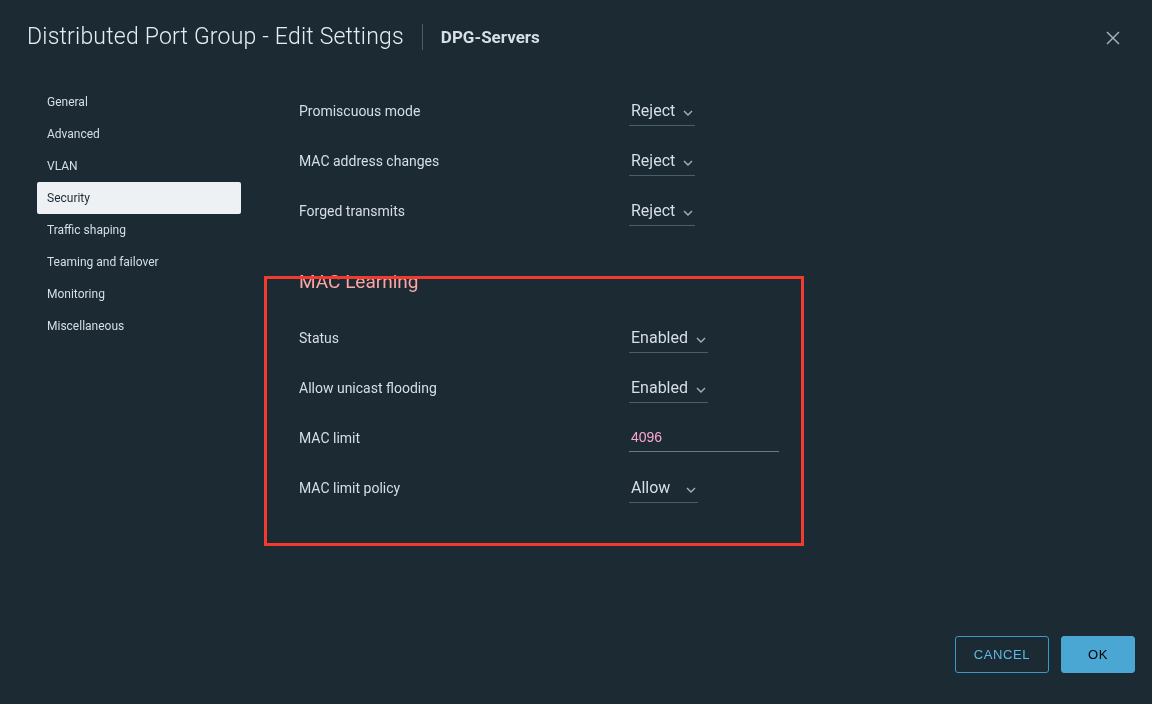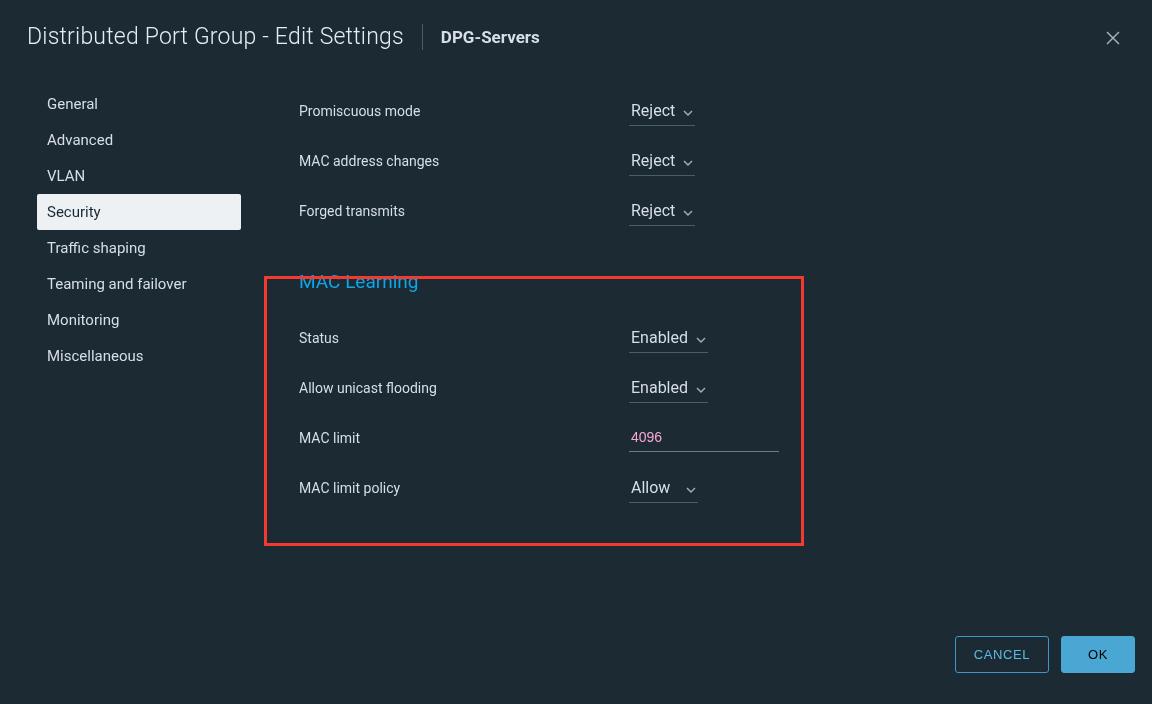--- a/index.html
+++ b/index.html
@@ -63,21 +63,21 @@
     .body {
       display: flex;
       flex: 1;
       padding: 6px 0 0 0;
     }
     .sidebar {
       width: 240px;
       padding: 10px 0 0 36px;
     }
     .sidebar-item {
-      font-size: 15px;
+      font-size: 12px;
       color: #d7dfe6;
       padding: 9px 10px;
       margin-bottom: 0;
       cursor: pointer;
       border-radius: 2px;
     }
     .sidebar-item.active {
       background: #eef1f4;
       color: #1b2a33;
     }
@@ -117,21 +117,21 @@
       border: 3px solid #f23b2e;
       left: 263px;
       top: 275px;
       width: 540px;
       height: 270px;
       pointer-events: none;
     }
     .section-title {
       font-size: 19px;
       font-weight: 400;
-      color: #0ea5e9;
+      color: #fca5a5;
       margin: 34px 0 20px 0;
     }
     .text-input {
       border: none;
       border-bottom: 1px solid #6a7b86;
       background: transparent;
       color: #f9a8d4;
       font-size: 14px;
       padding: 5px 2px 6px;
       width: 150px;

